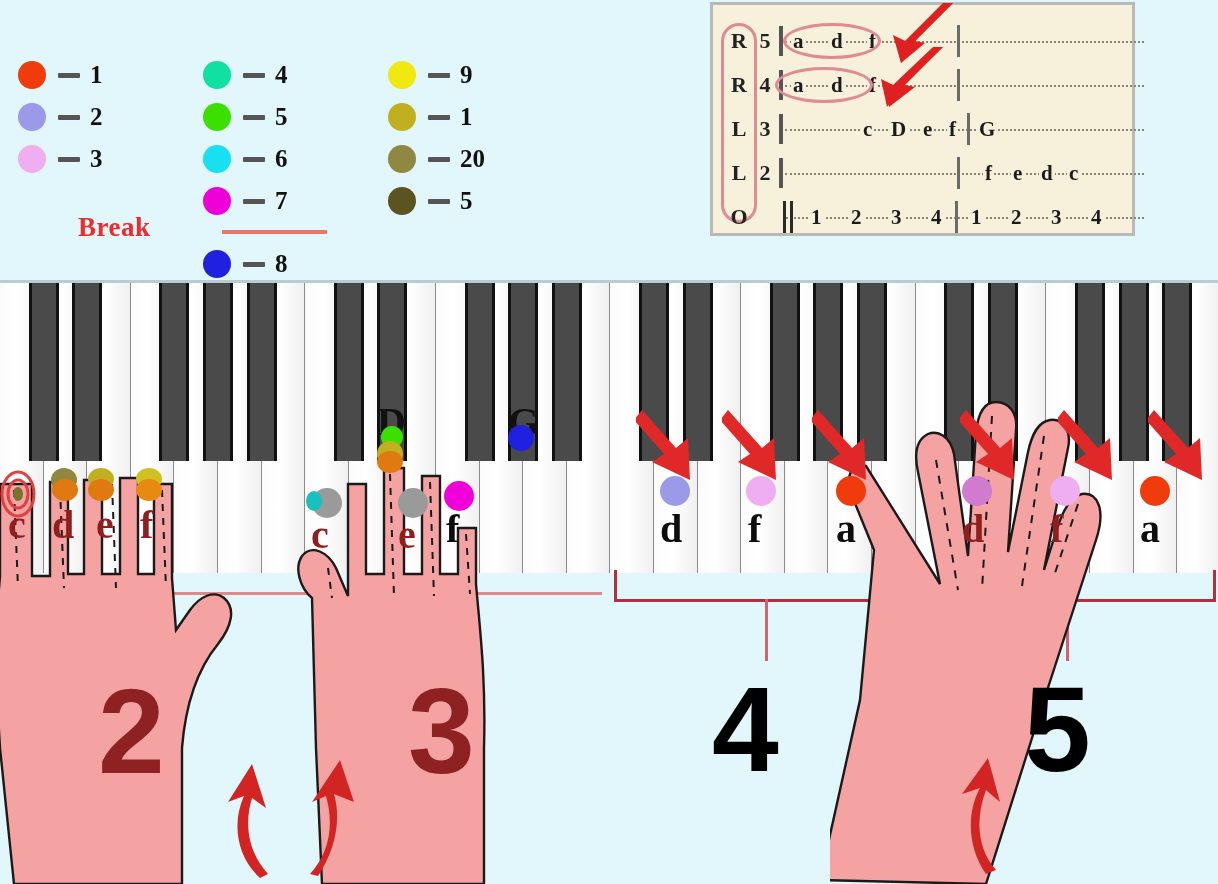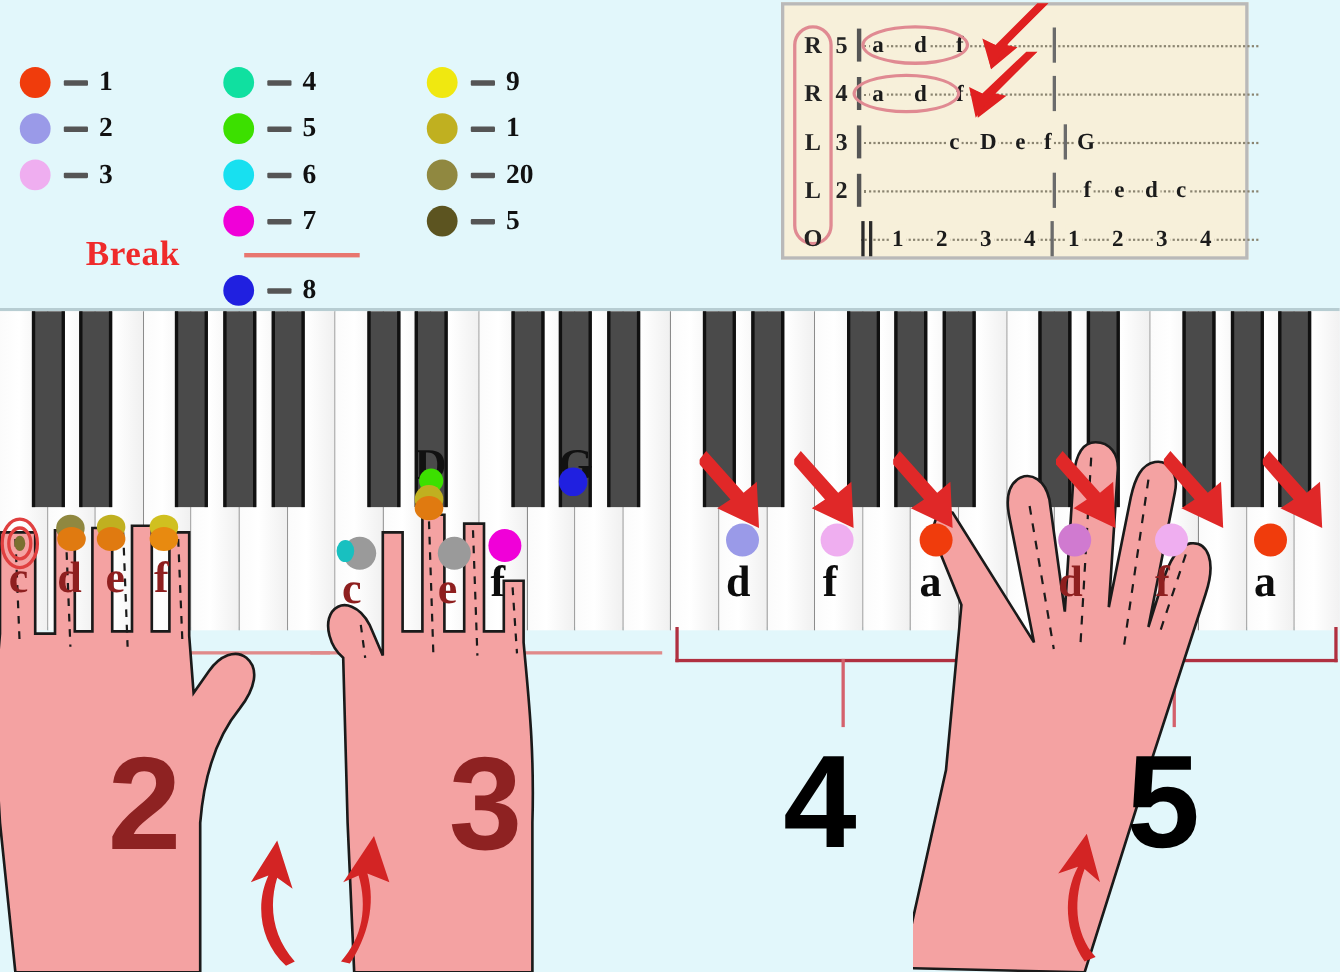--- a/index.html
+++ b/index.html
@@ -16,21 +16,21 @@
   .legend-row{display:flex;align-items:center;height:42px;}
   .dot{width:28px;height:28px;border-radius:50%;flex:0 0 auto;}
   .dash{width:22px;height:5px;background:#555;margin-left:12px;flex:0 0 auto;border-radius:1px;}
   .lnum{margin-left:10px;font-size:25px;color:#111;font-weight:700;font-family:"Liberation Serif",serif;}
 
   #legend-col-1{left:18px;top:54px;}
   #legend-col-2{left:203px;top:54px;}
   #legend-col-3{left:388px;top:54px;}
   #legend-col-2b{left:203px;top:243px;}
 
-  #break-label{position:absolute;left:78px;top:212px;font-size:32px;font-weight:bold;color:#ef2b2b;
+  #break-label{position:absolute;left:78px;top:212px;font-size:27px;font-weight:bold;color:#ef2b2b;
       font-family:"Liberation Serif",serif;letter-spacing:0.5px;}
   #break-line{position:absolute;left:222px;top:230px;width:105px;height:4px;background:#e8766f;}
 
   
   #notation-panel{
     position:absolute;left:710px;top:2px;width:425px;height:234px;
     background:#f7f0da;border:3px solid #b9b9b9;box-sizing:border-box;
   }
   .note-row{position:absolute;left:0;width:100%;height:44px;display:flex;align-items:center;}
   .nr-hand{width:28px;text-align:center;font-size:22px;font-weight:bold;color:#222;

